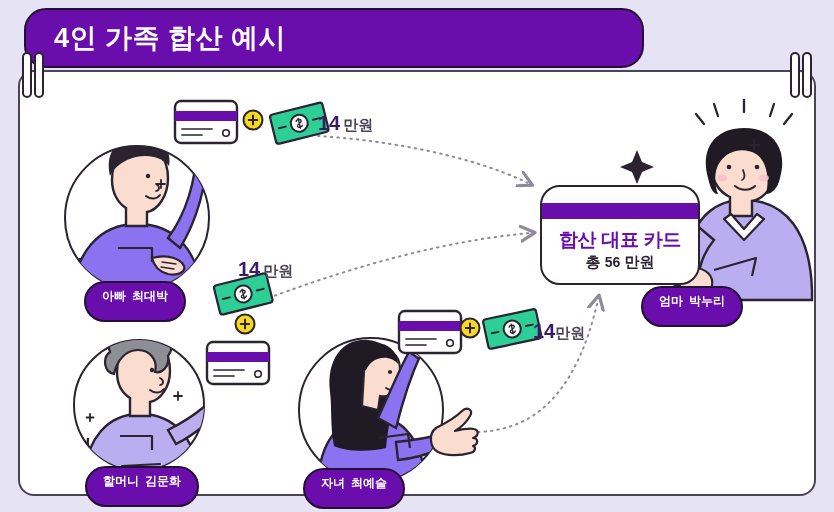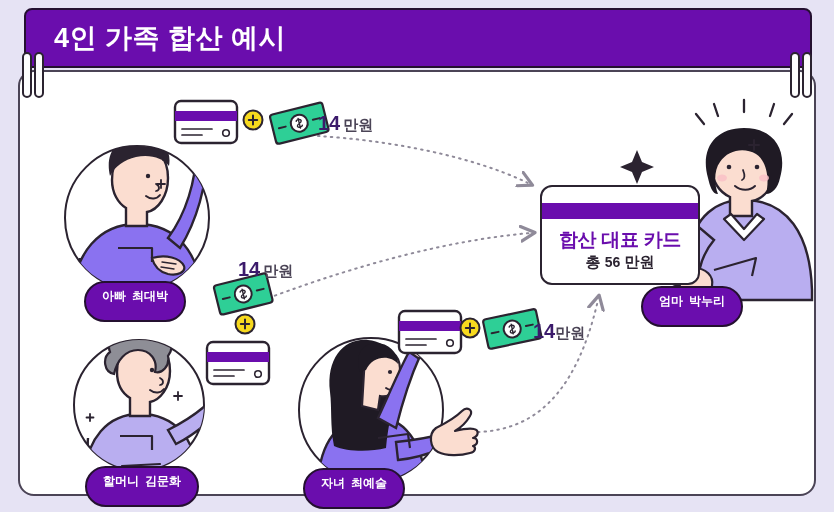--- a/index.html
+++ b/index.html
@@ -19,24 +19,24 @@
     left: 18px; top: 70px; width: 798px; height: 426px;
     background: #ffffff;
     border: 2px solid #4b4456;
     border-radius: 16px;
   }
 
   
   .banner {
     position: absolute;
     left: 24px; top: 8px;
-    width: 788px; height: 60px;
+    width: 620px; height: 60px;
     background: #6a0dad;
     border: 2.5px solid #241030;
-    border-radius: 8px;
+    border-radius: 22px;
     display: flex; align-items: center;
     z-index: 6;
   }
   .banner-title {
     margin-left: 28px;
     color: #ffffff;
     font-size: 27px;
     font-weight: 900;
     letter-spacing: 0.5px;
     white-space: nowrap;
@@ -92,21 +92,21 @@
   .amt-2 { left: 238px; top: 258px; }
   .amt-3 { left: 533px; top: 320px; }
 
   
   .result-card {
     position: absolute;
     left: 540px; top: 185px;
     width: 160px; height: 100px;
     background: #ffffff;
     border: 2.5px solid #2b2330;
-    border-radius: 12px;
+    border-radius: 20px;
     z-index: 5;
     overflow: hidden;
   }
   .result-card .stripe {
     position: absolute; left: 0; top: 16px;
     width: 100%; height: 16px;
     background: #6a0dad;
   }
   .result-card .rc-title {
     position: absolute; left: 0; right: 0; top: 40px;

